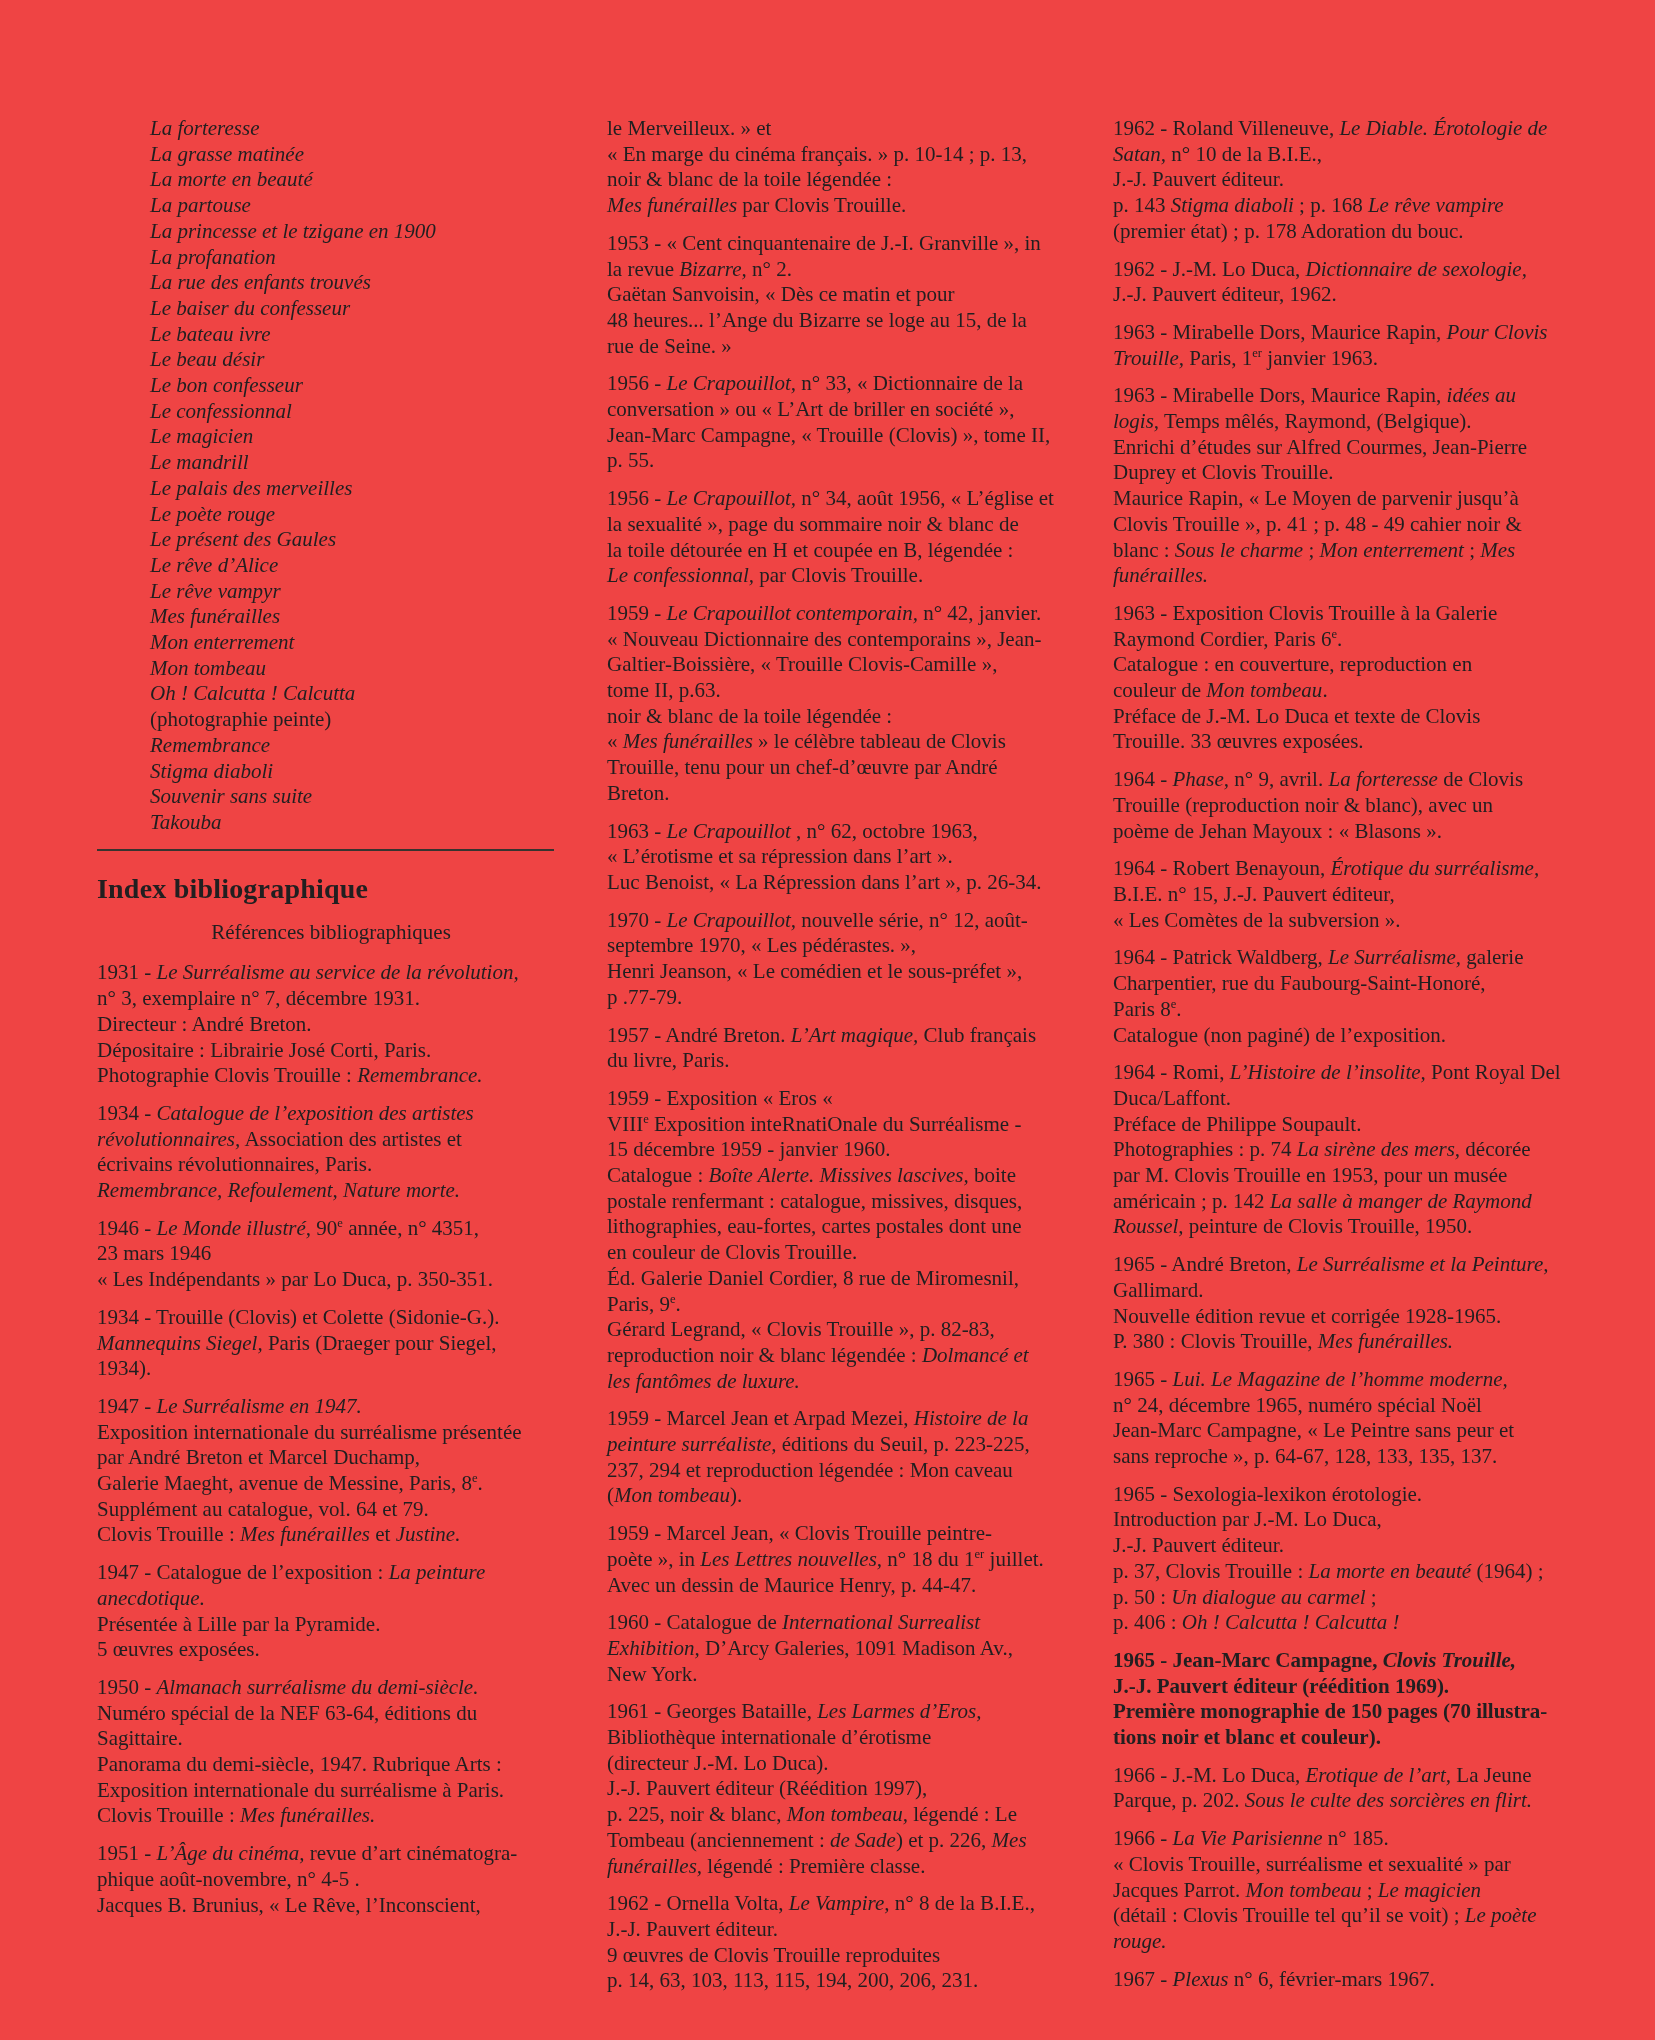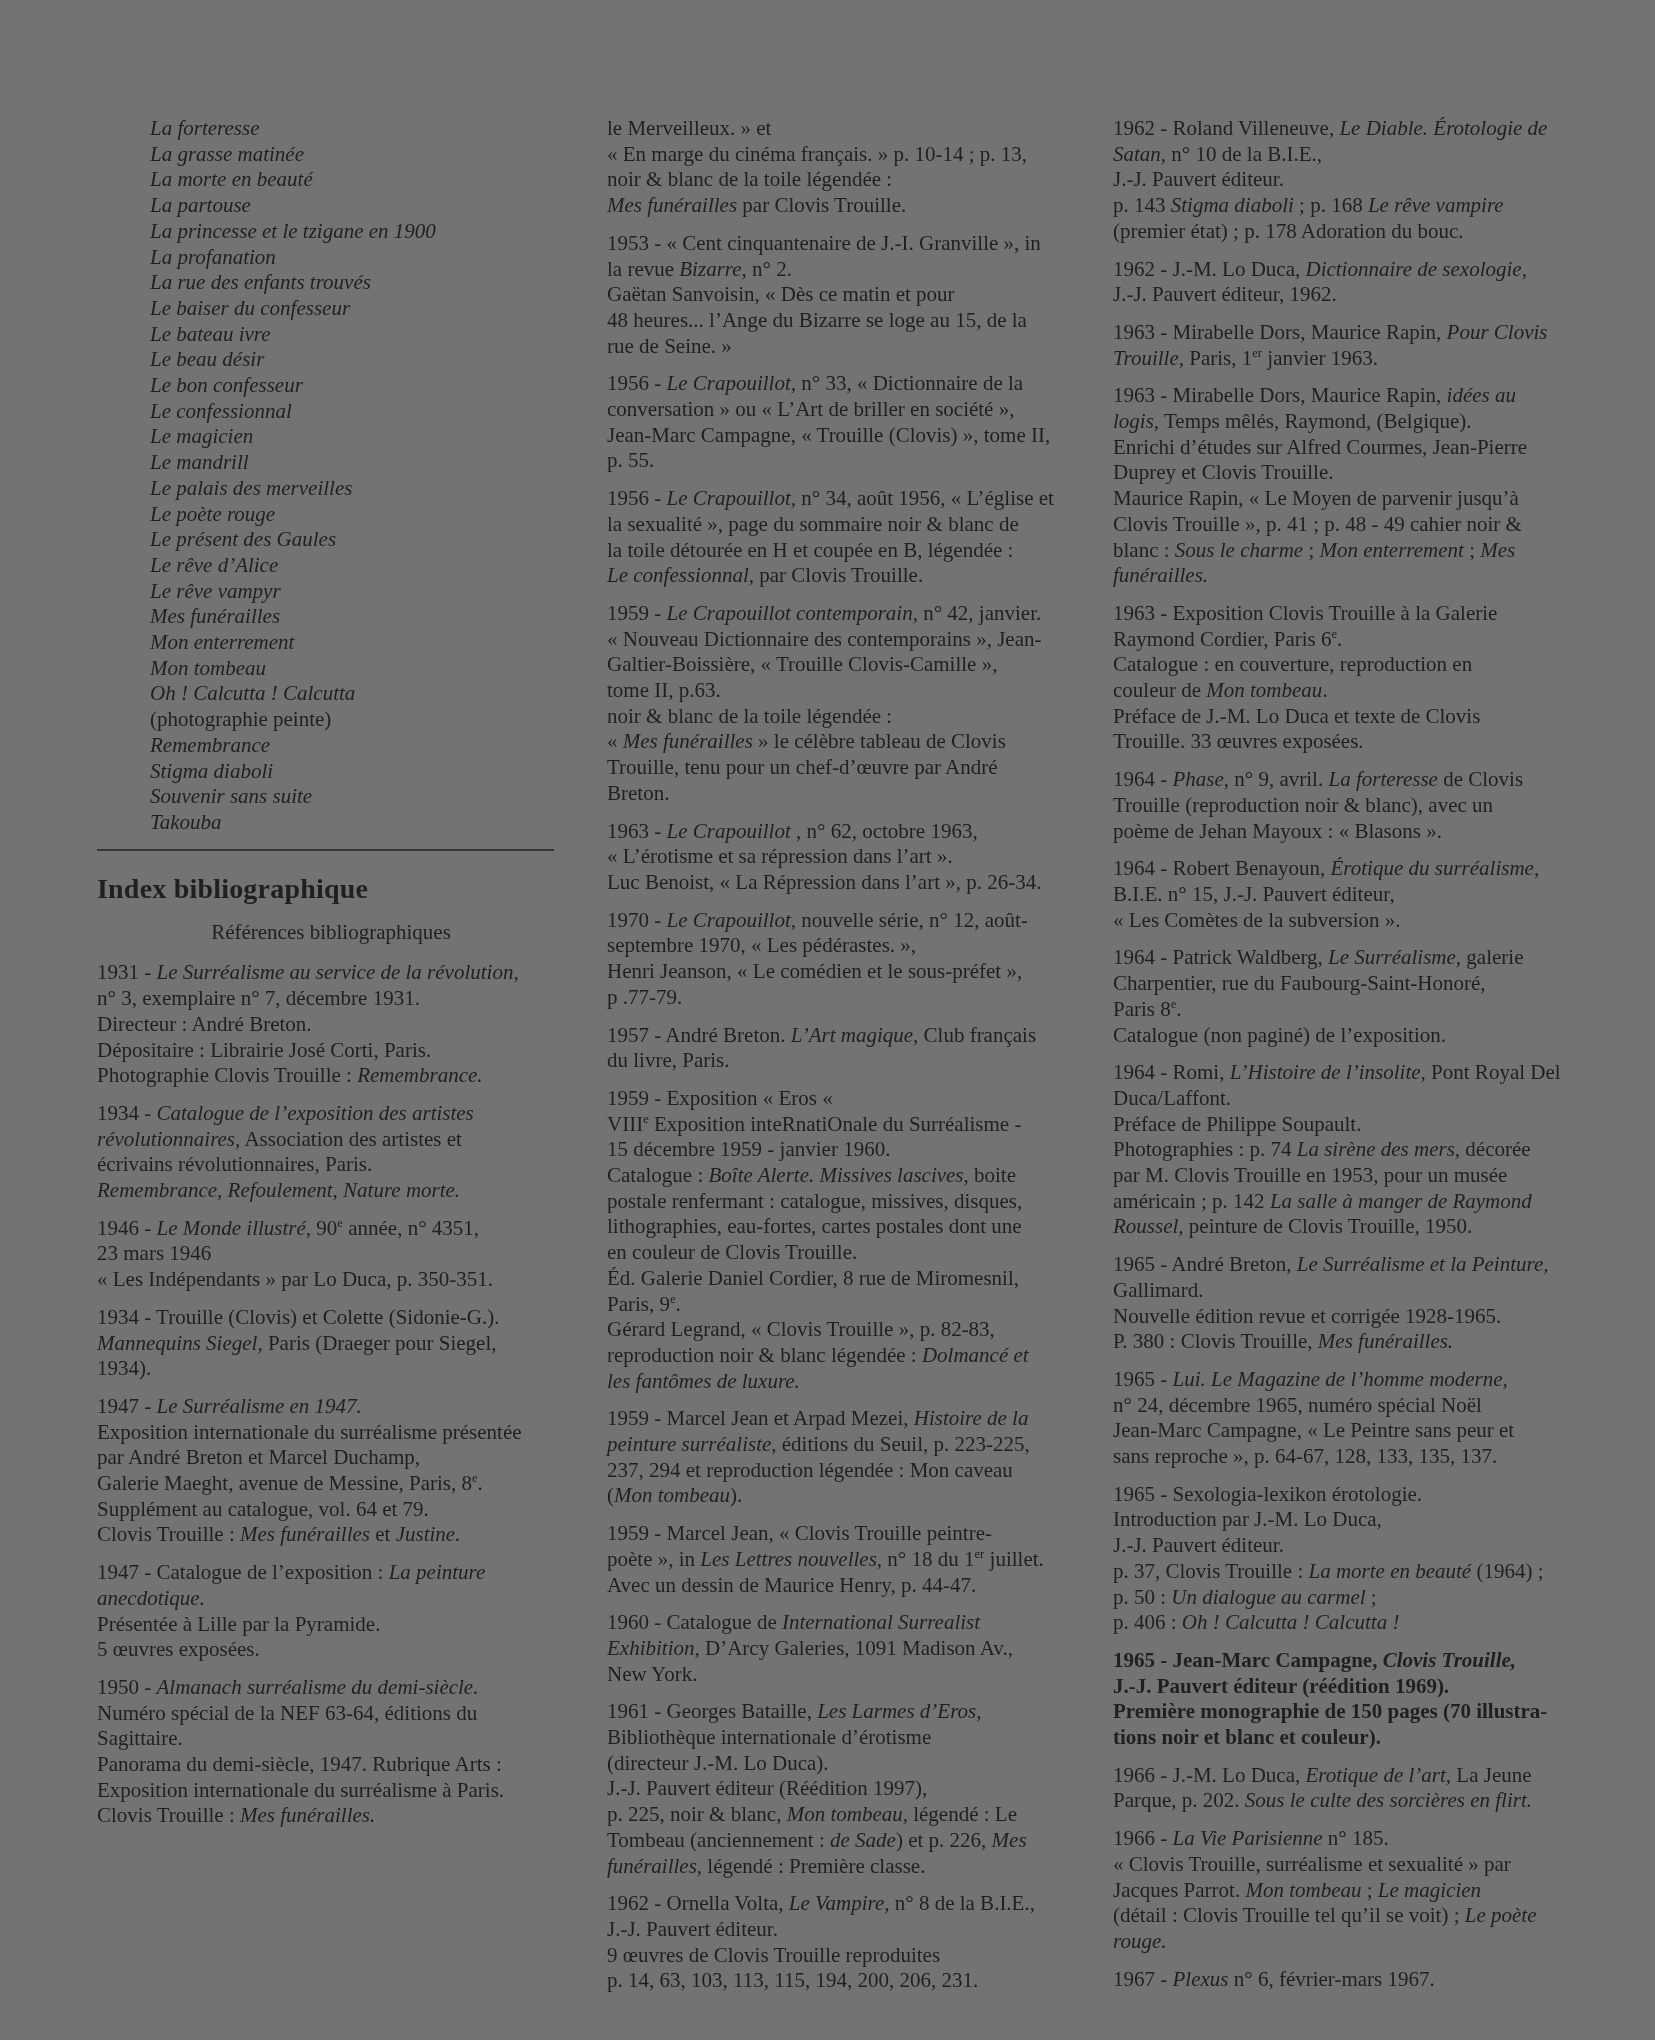--- a/index.html
+++ b/index.html
@@ -1,20 +1,20 @@
 <!DOCTYPE html>
 <html lang="fr"><head>
 <meta charset="utf-8">
 <style>
   html,body{margin:0;padding:0;background:#d8d8d4;}
   .page{
     position:relative;
     width:1655px;height:2040px;
     margin:0 auto;
-    background:#737373;
+    background:#ef4444;
     font-family:"Liberation Serif","DejaVu Serif",serif;
     font-size:21px;line-height:25.7px;
     color:#211f20;
     overflow:hidden;
   }
   .col{position:absolute;top:116px;width:468px;}
   #col0{left:97px;}
   #col1{left:607px;}
   #col2{left:1113px;}
   .line{min-height:25.7px;}
@@ -107,20 +107,25 @@
         <div class="line"><span>5 œuvres exposées.</span></div>
       </div>
       <div class="entry">
         <div class="line"><span>1950 - </span><span class="it">Almanach surréalisme du demi-siècle.</span></div>
         <div class="line"><span>Numéro spécial de la NEF 63-64, éditions du</span></div>
         <div class="line"><span>Sagittaire.</span></div>
         <div class="line"><span>Panorama du demi-siècle, 1947. Rubrique Arts :</span></div>
         <div class="line"><span>Exposition internationale du surréalisme à Paris.</span></div>
         <div class="line"><span>Clovis Trouille : </span><span class="it">Mes funérailles.</span></div>
       </div>
+      <div class="entry">
+        <div class="line"><span>1951 - </span><span class="it">L’Âge du cinéma,</span><span> revue d’art cinématogra-</span></div>
+        <div class="line"><span>phique août-novembre, n° 4-5 .</span></div>
+        <div class="line"><span>Jacques B. Brunius, « Le Rêve, l’Inconscient,</span></div>
+      </div>
     </div>
   <div class="col" id="col1">
       <div class="entry">
         <div class="line"><span>le Merveilleux. » et</span></div>
         <div class="line"><span>« En marge du cinéma français. » p. 10-14 ; p. 13,</span></div>
         <div class="line"><span>noir &amp; blanc de la toile légendée :</span></div>
         <div class="line"><span class="it">Mes funérailles</span><span> par Clovis Trouille.</span></div>
       </div>
       <div class="entry">
         <div class="line"><span>1953 - « Cent cinquantenaire de J.-I. Granville », in</span></div>

